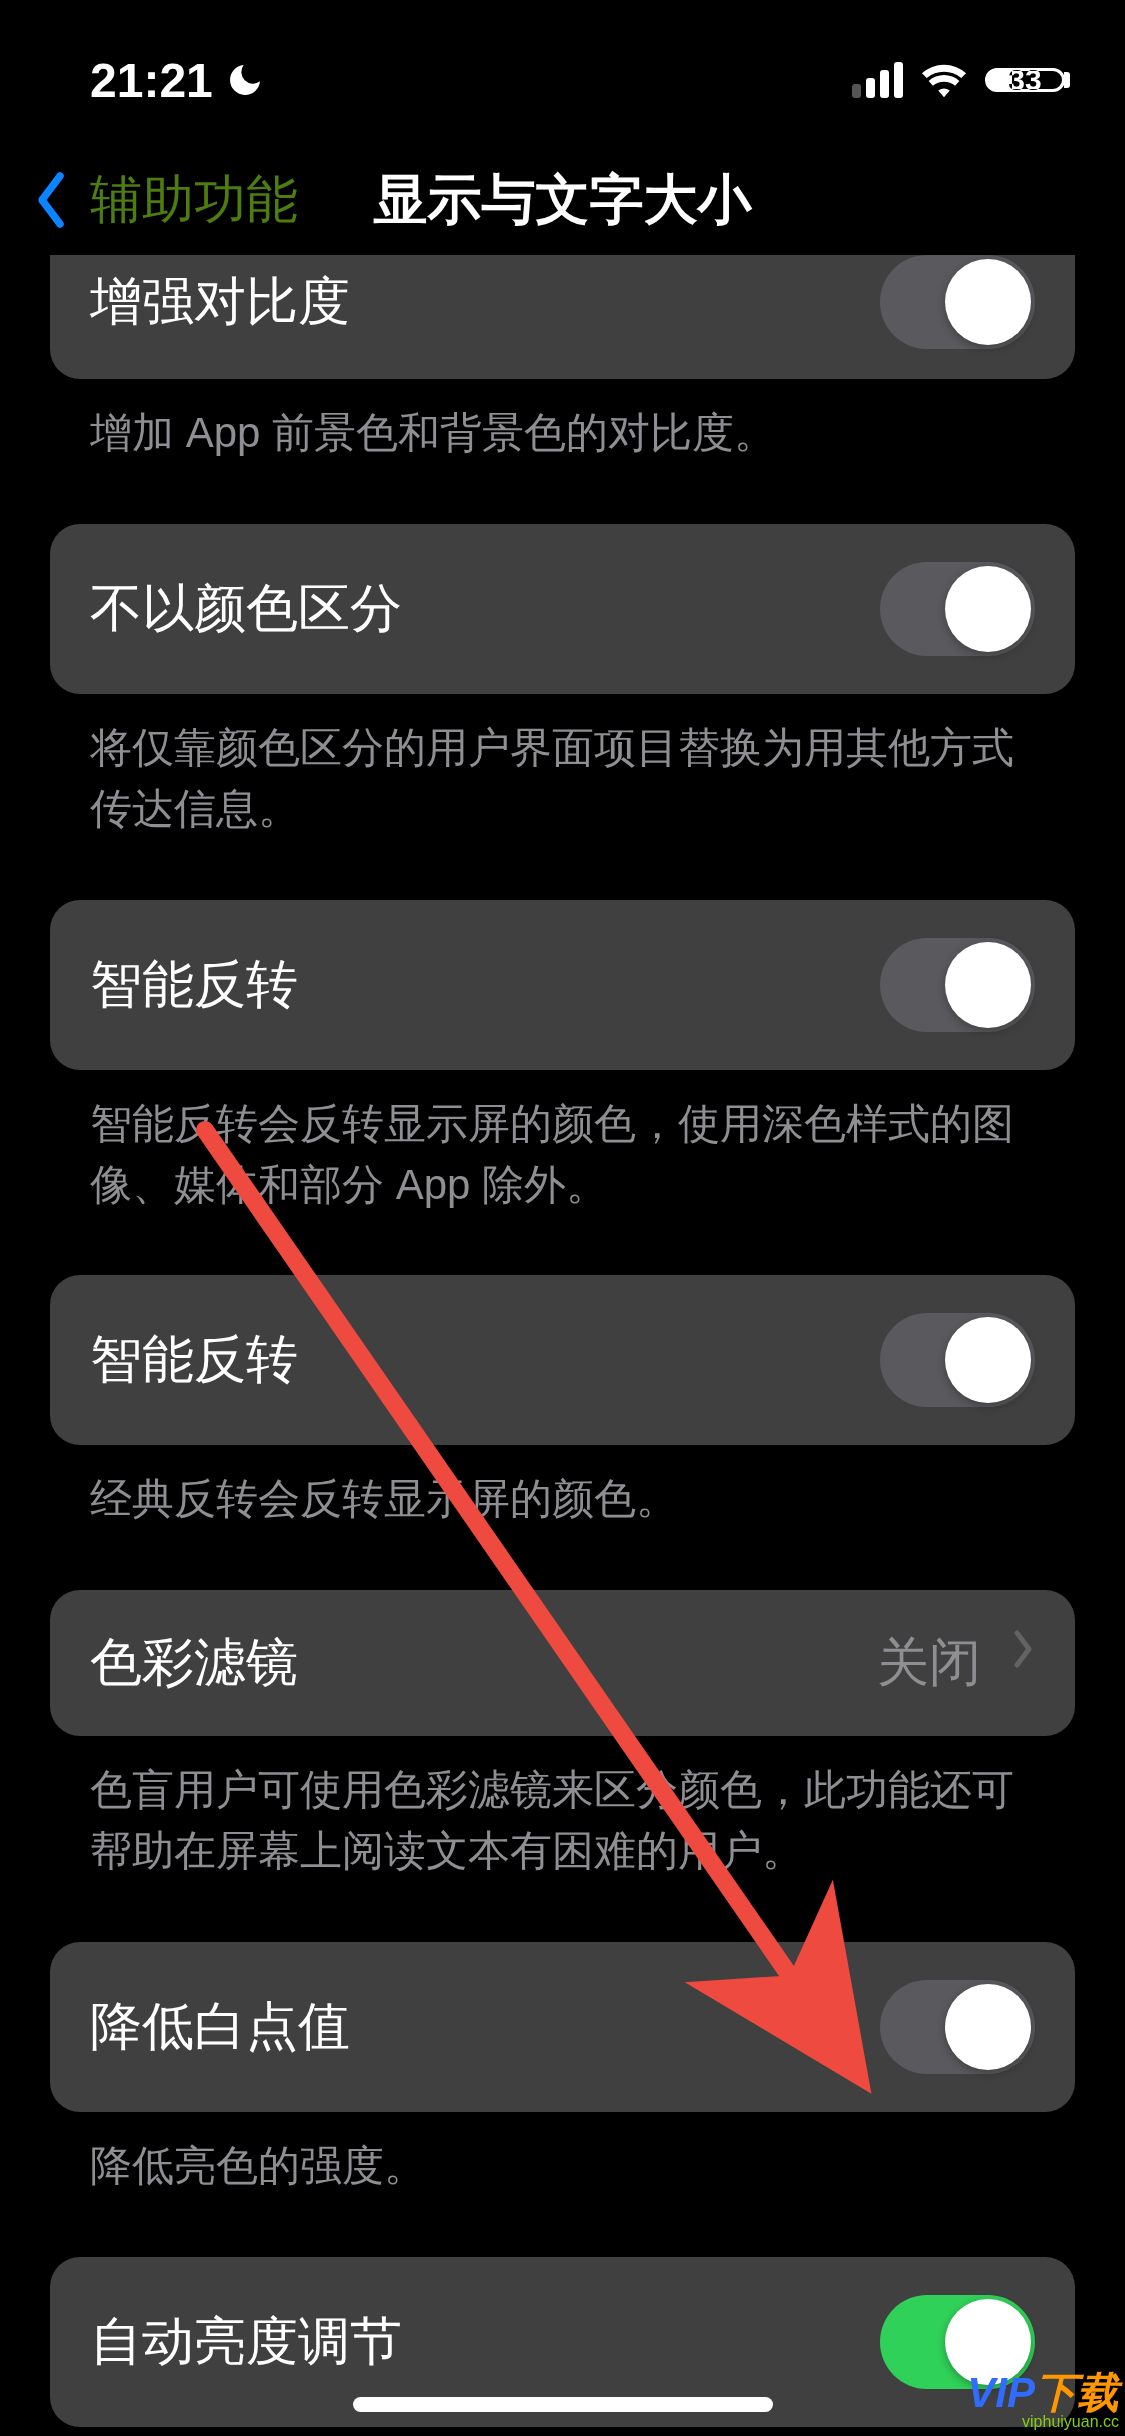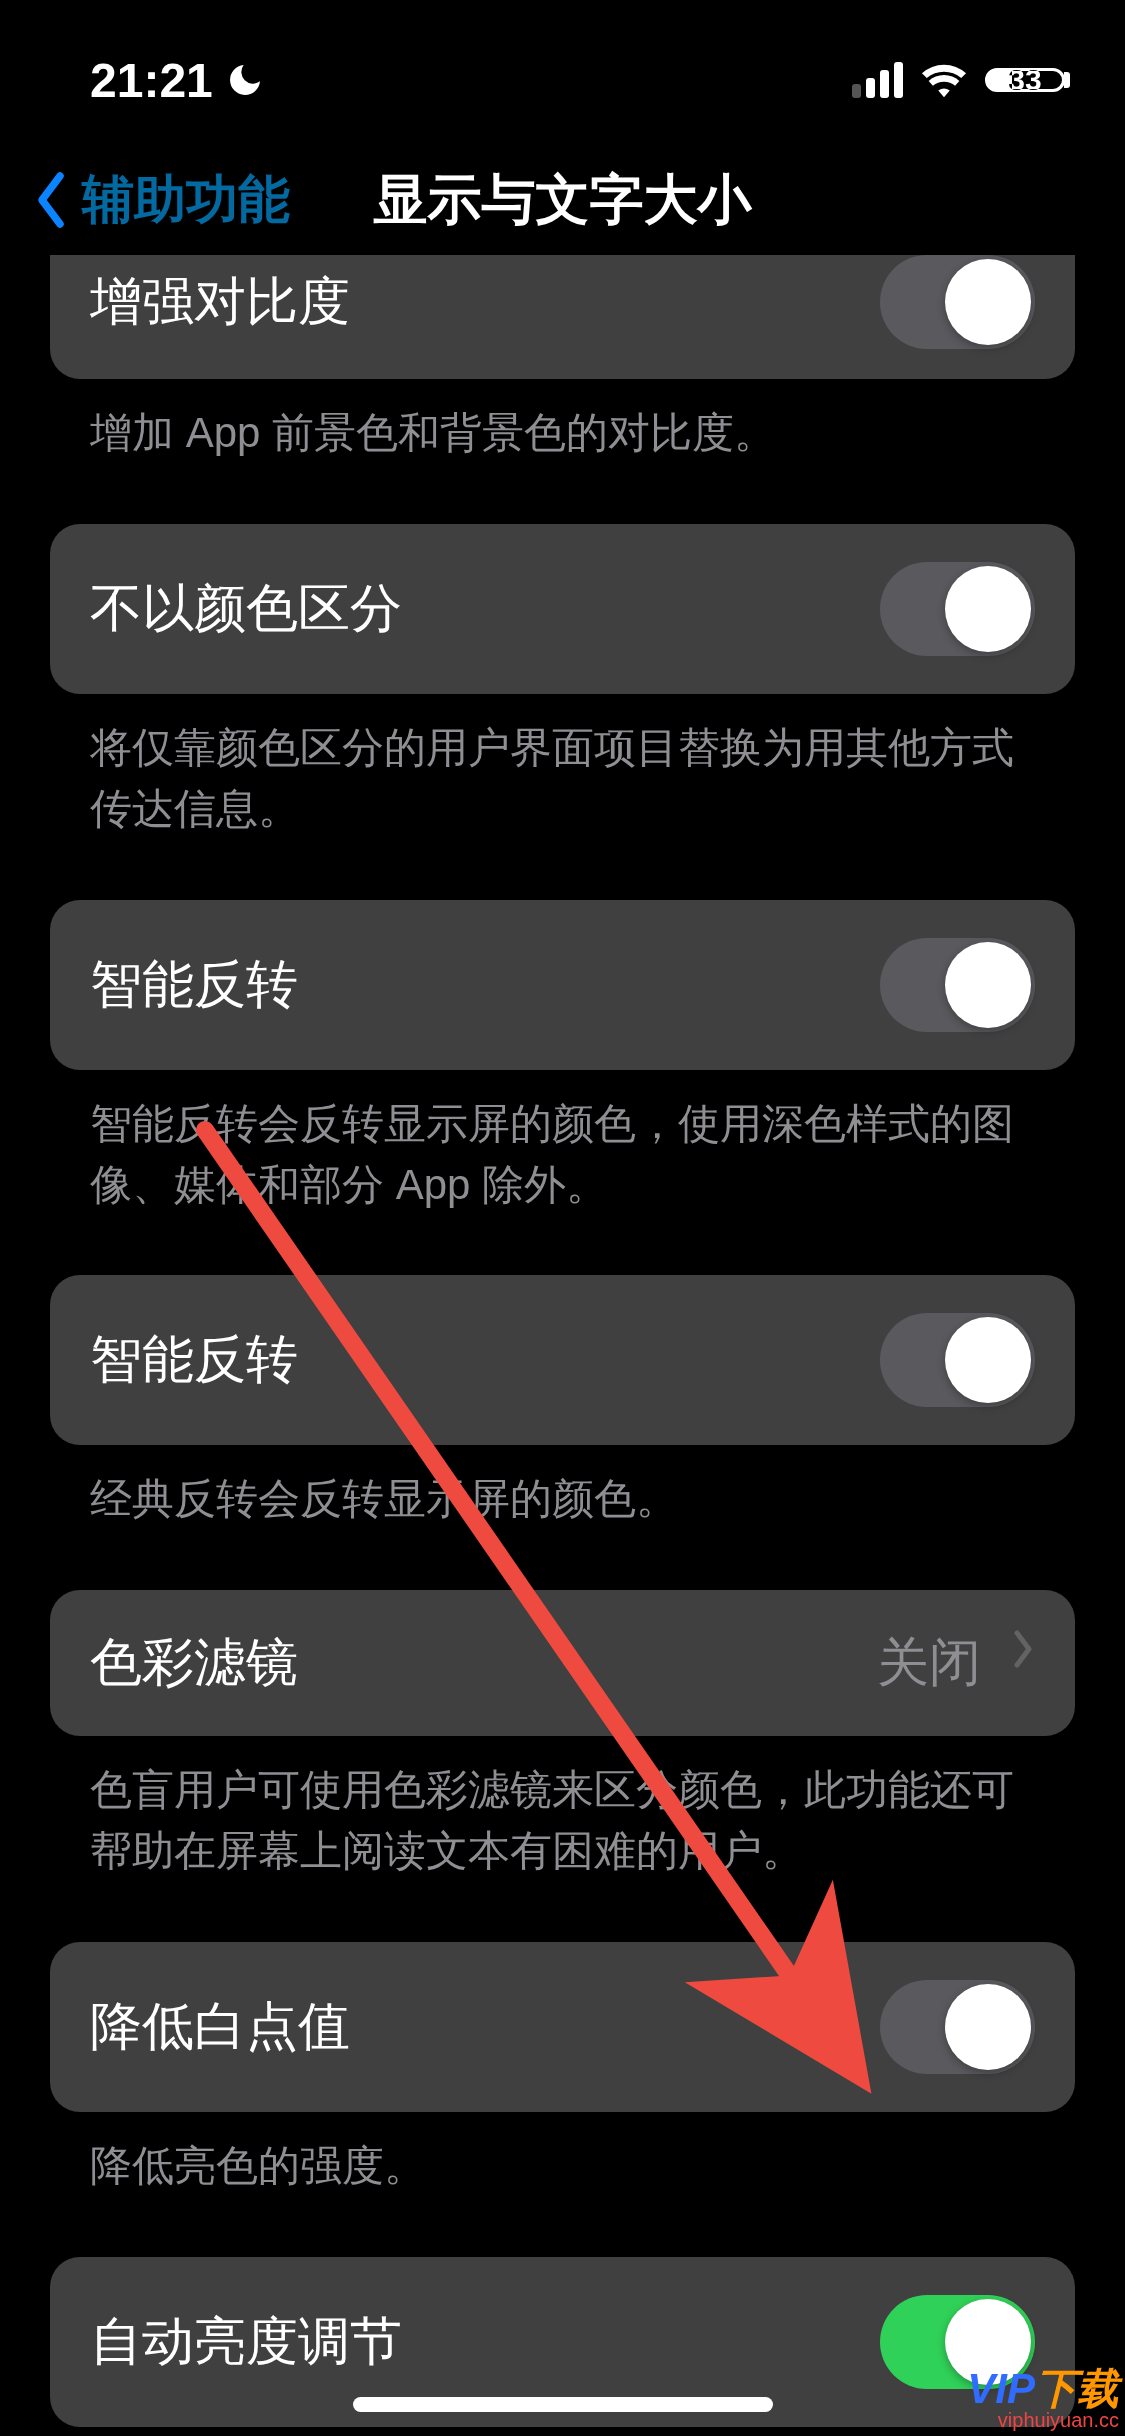--- a/index.html
+++ b/index.html
@@ -54,24 +54,24 @@
       position: relative;
       padding: 0 40px;
     }
     .back-button {
       position: absolute;
       left: 30px;
       top: 50%;
       transform: translateY(-50%);
       display: flex;
       align-items: center;
-      gap: 10px;
-      color: #0369a1;
+      gap: 18px;
+      color: #4d7c0f;
       font-size: 52px;
-      font-weight: 700;
+      font-weight: 400;
       cursor: pointer;
     }
     .back-chevron {
       display: inline-flex;
     }
     .nav-title {
       font-size: 54px;
       font-weight: 600;
     }
     .content {
@@ -153,21 +153,21 @@
       font-size: 22px;
       font-weight:700;
       font-style: italic;
       display:flex;
       flex-direction:column;
       align-items:flex-end;
       line-height:1;
     }
     .watermark .w1{ color:#2f6cff; font-size:42px;}
     .watermark .w1 b{ color:#ff9800;}
-    .watermark .w2{ color:#ef4444; font-size:20px; font-style:normal; font-weight:400;}
+    .watermark .w2{ color:#84cc16; font-size:16px; font-style:normal; font-weight:400;}
   </style>
 </head>
 <body>
 
 <div class="status-bar">
   <div class="status-left">
     <span>21:21</span>
     <span class="moon-icon">
       <svg width="40" height="40" viewBox="0 0 24 24" fill="#fff">
           <path d="M21 12.8A9 9 0 1 1 11.2 3a7 7 0 0 0 9.8 9.8z"></path>

